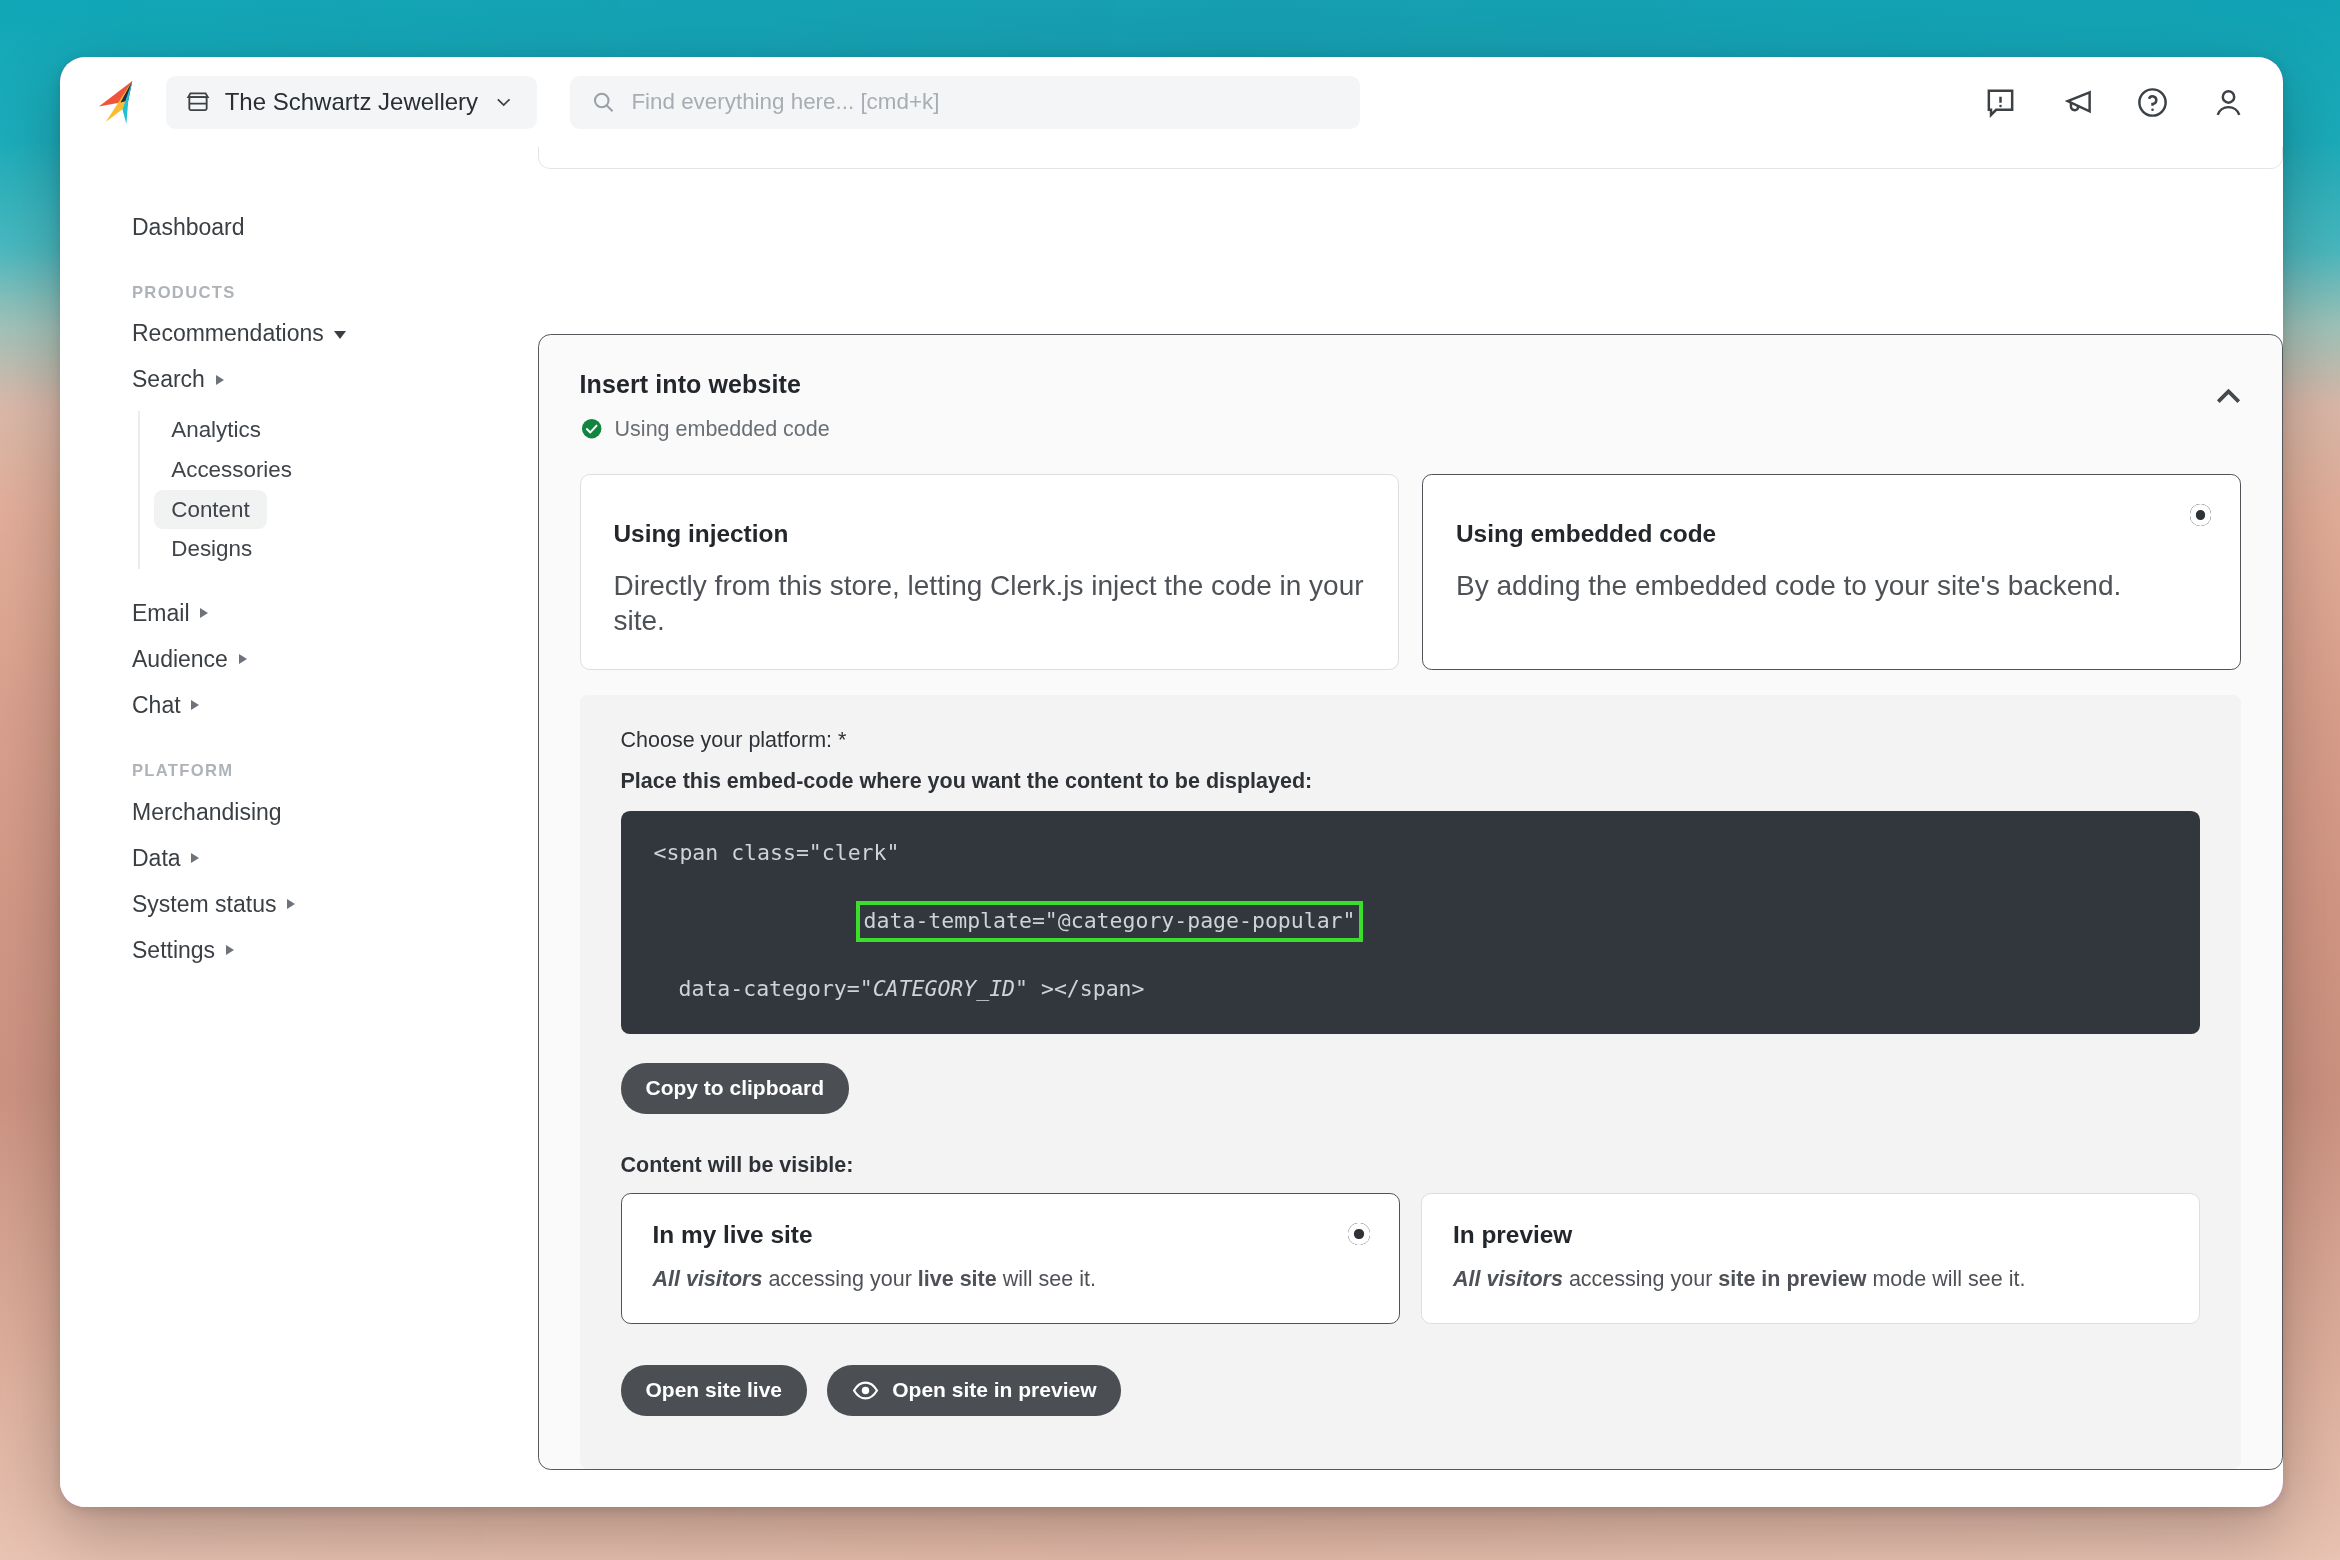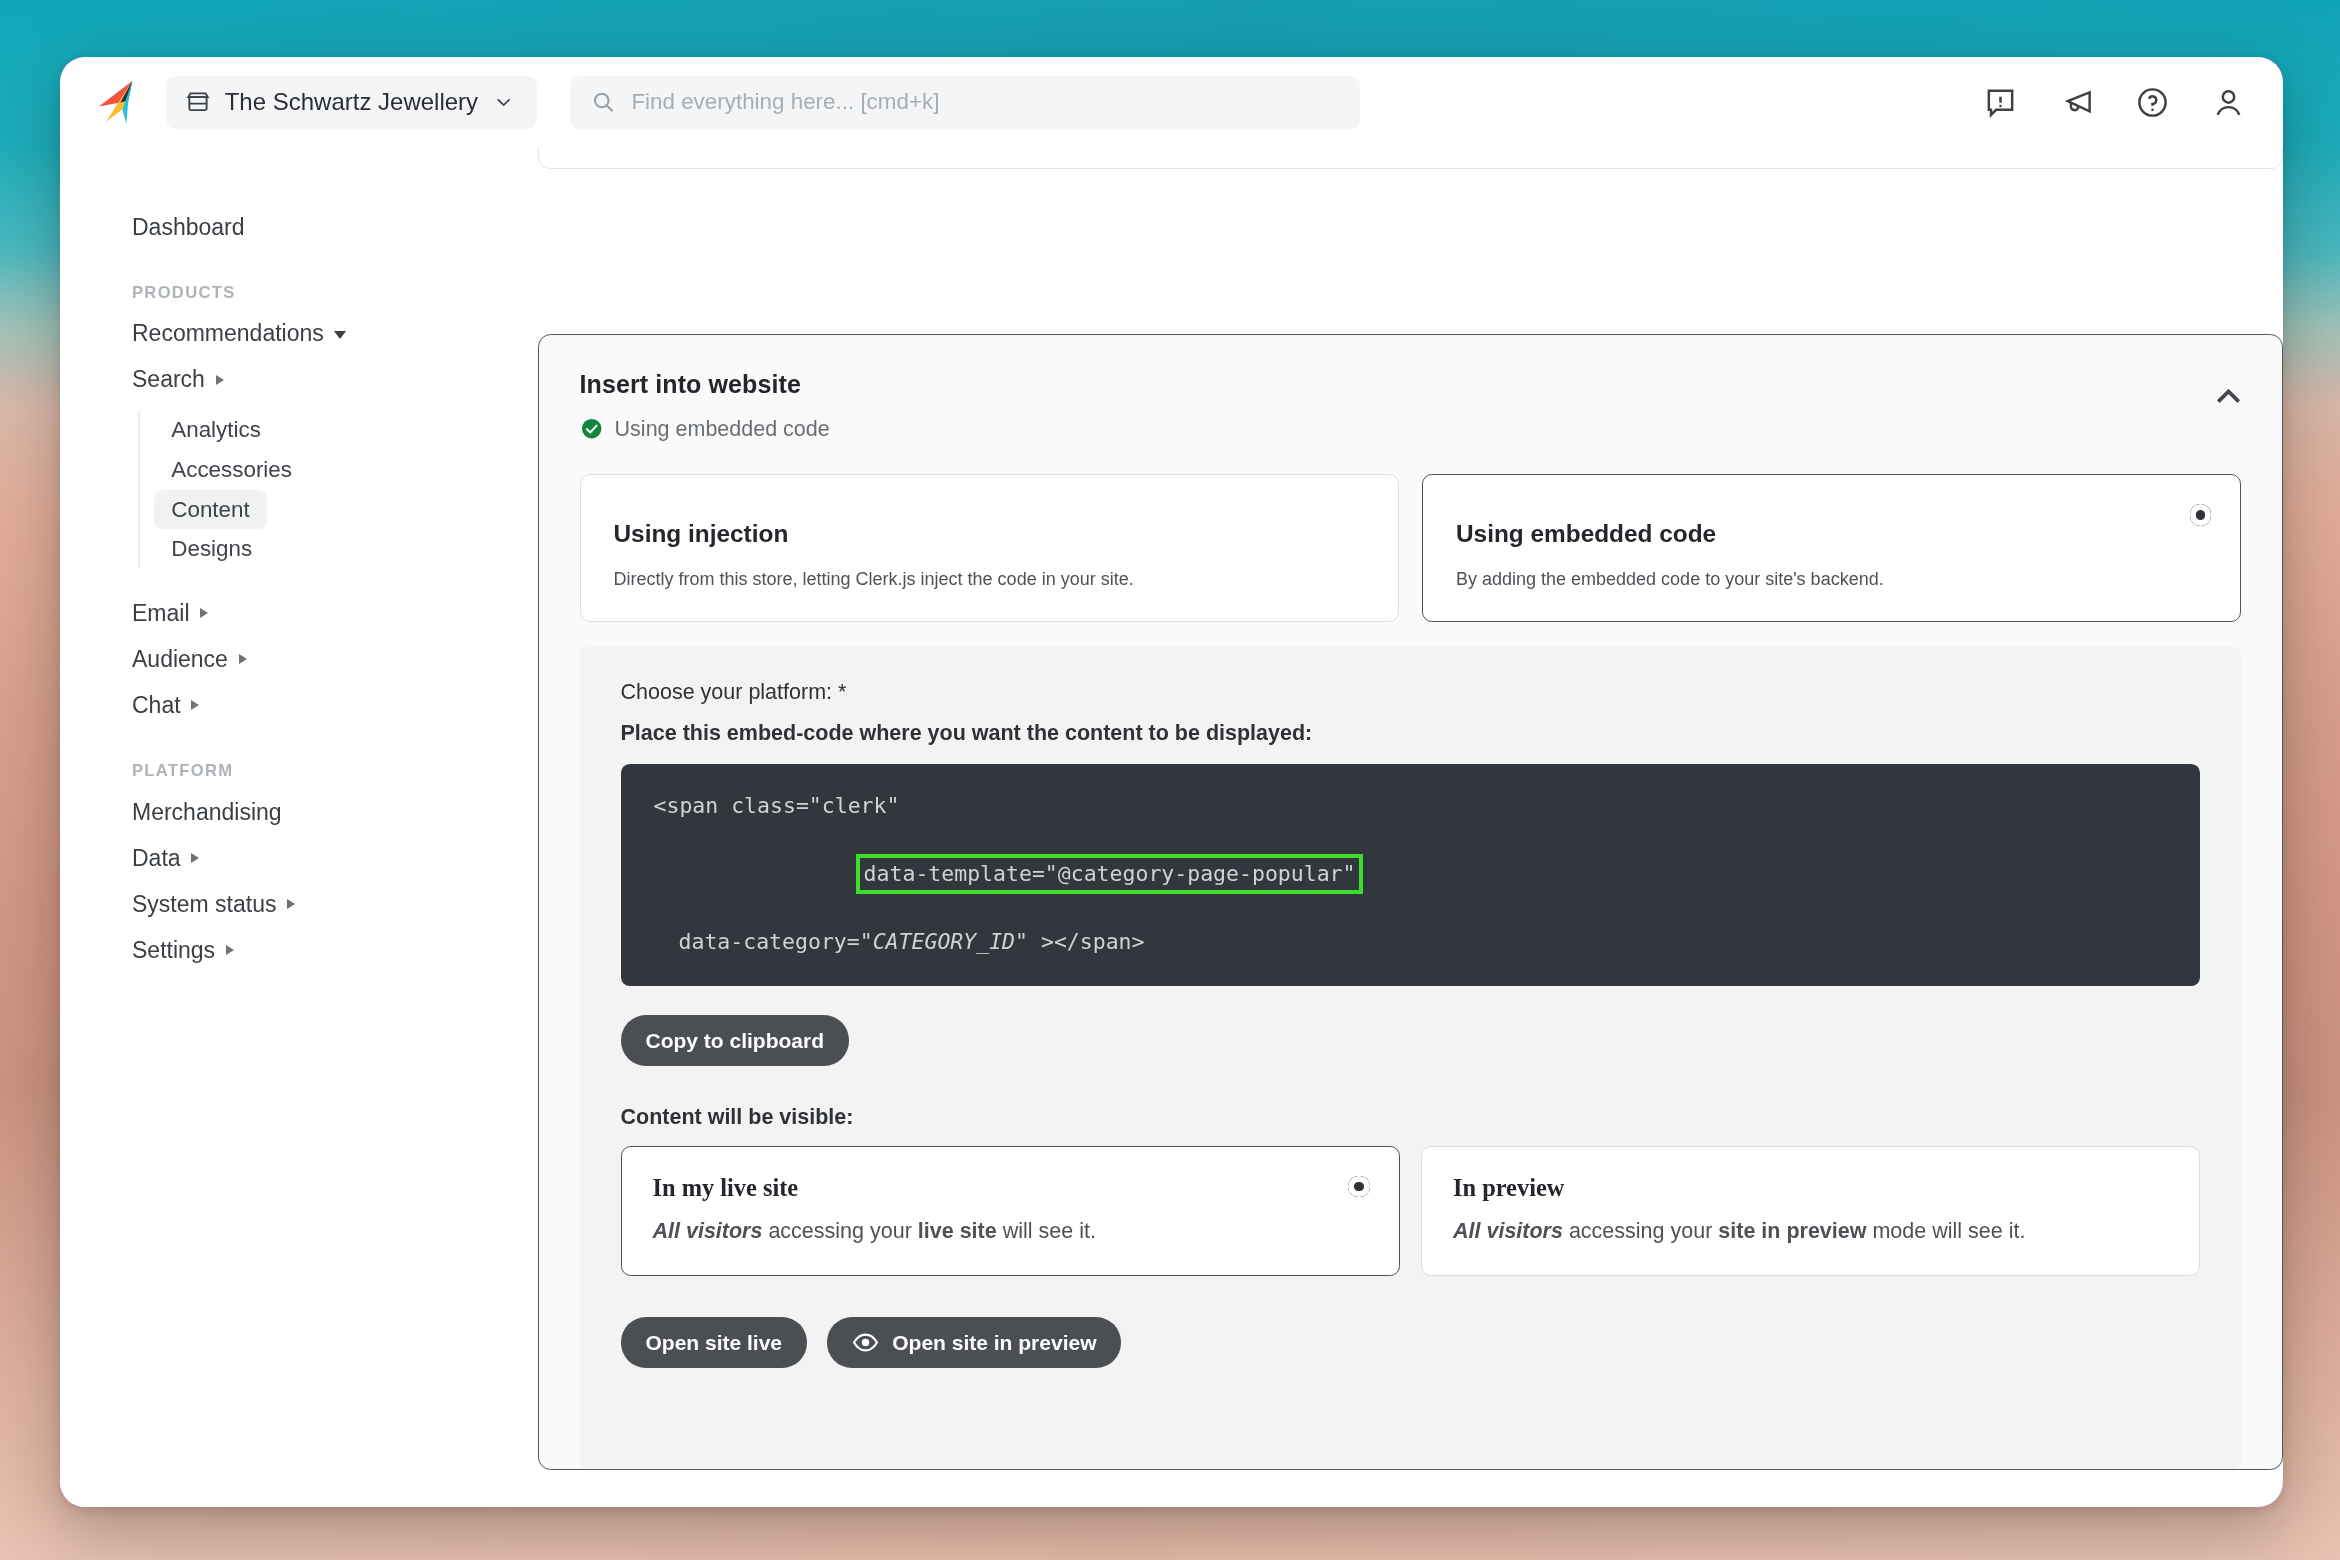--- a/index.html
+++ b/index.html
@@ -263,21 +263,21 @@
   }
   .method-card.selected { border-color: #4f5357; }
   .method-title {
     font-size: 24.4px;
     font-weight: 700;
     color: #23272b;
     margin-bottom: 19.5px;
     margin-top: 16px;
   }
   .method-desc {
-    font-size: 18px;
+    font-size: 28px;
     color: #4e5257;
     line-height: 1.25;
   }
   .radio-dot {
     position: absolute;
     right: 29px;
     top: 29px;
     width: 21.5px; height: 21.5px;
     border-radius: 50%;
     background: #2f3337;
@@ -370,21 +370,20 @@
     padding: 27px 31px 31px 31px;
     position: relative;
     cursor: pointer;
   }
   .vis-card.selected { border-color: #4f5357; }
   .vis-title {
     font-size: 24.4px;
     font-weight: 700;
     color: #23272b;
     margin-bottom: 17.6px;
-    font-family: Liberation Serif, serif;
   }
   .vis-desc {
     font-size: 21.5px;
     color: #4e5257;
   }
   .vis-desc b { font-weight: 700; }
   .vis-desc i { font-style: italic; font-weight: 700; }
 
   #bottom-actions {
     display: flex;

